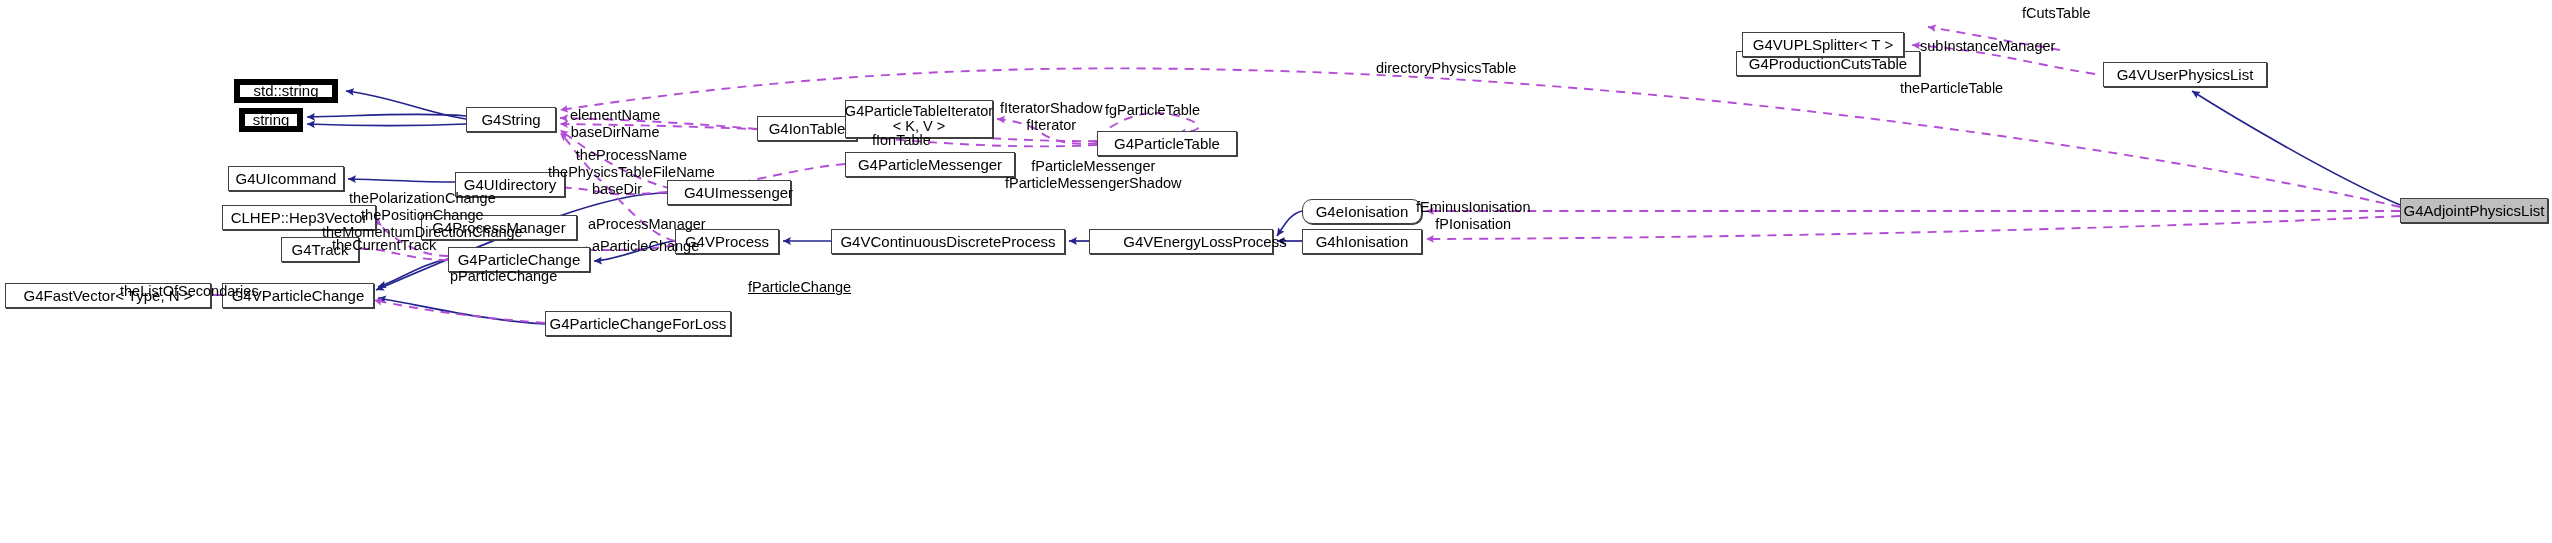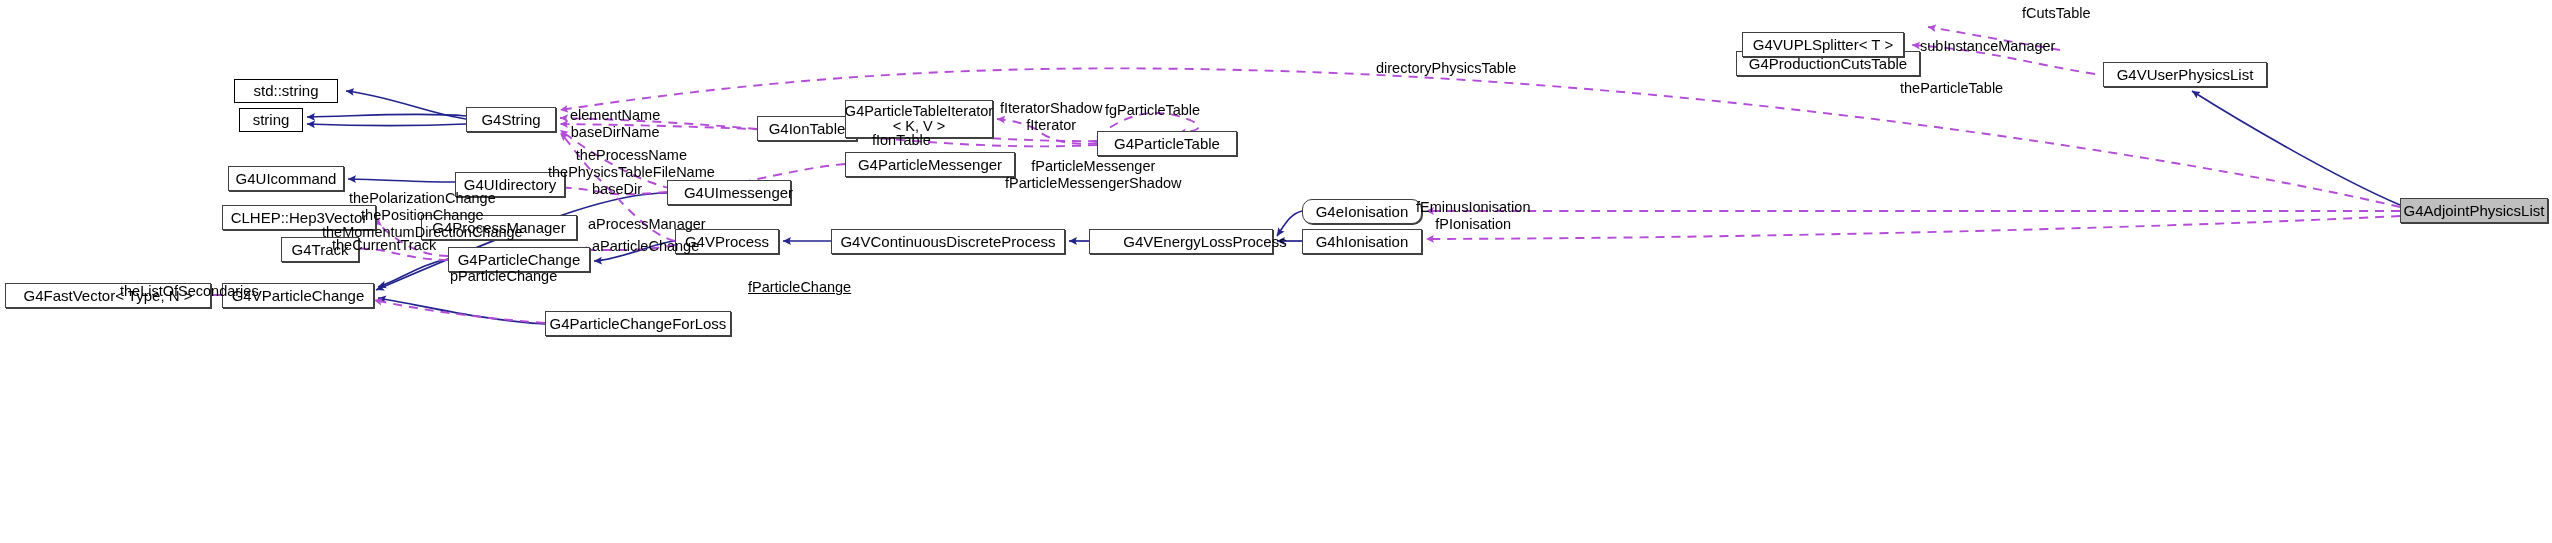--- a/index.html
+++ b/index.html
@@ -22,21 +22,21 @@
     align-items:center;
     justify-content:center;
     text-align:center;
     color:#000000;
     font-size:15px;
     line-height:1.05;
     white-space:pre;
     letter-spacing:0px;
   }
   .node.light{
-    border:1px solid #000000;
+    border:6px solid #000000;
     box-shadow:none;
   }
   .node.current{
     background:#bfbfbf;
     border:1px solid #404040;
     box-shadow:1px 1px 0 0 #404040;
     align-items:center;
   }
   .edge-label{
     position:absolute;

